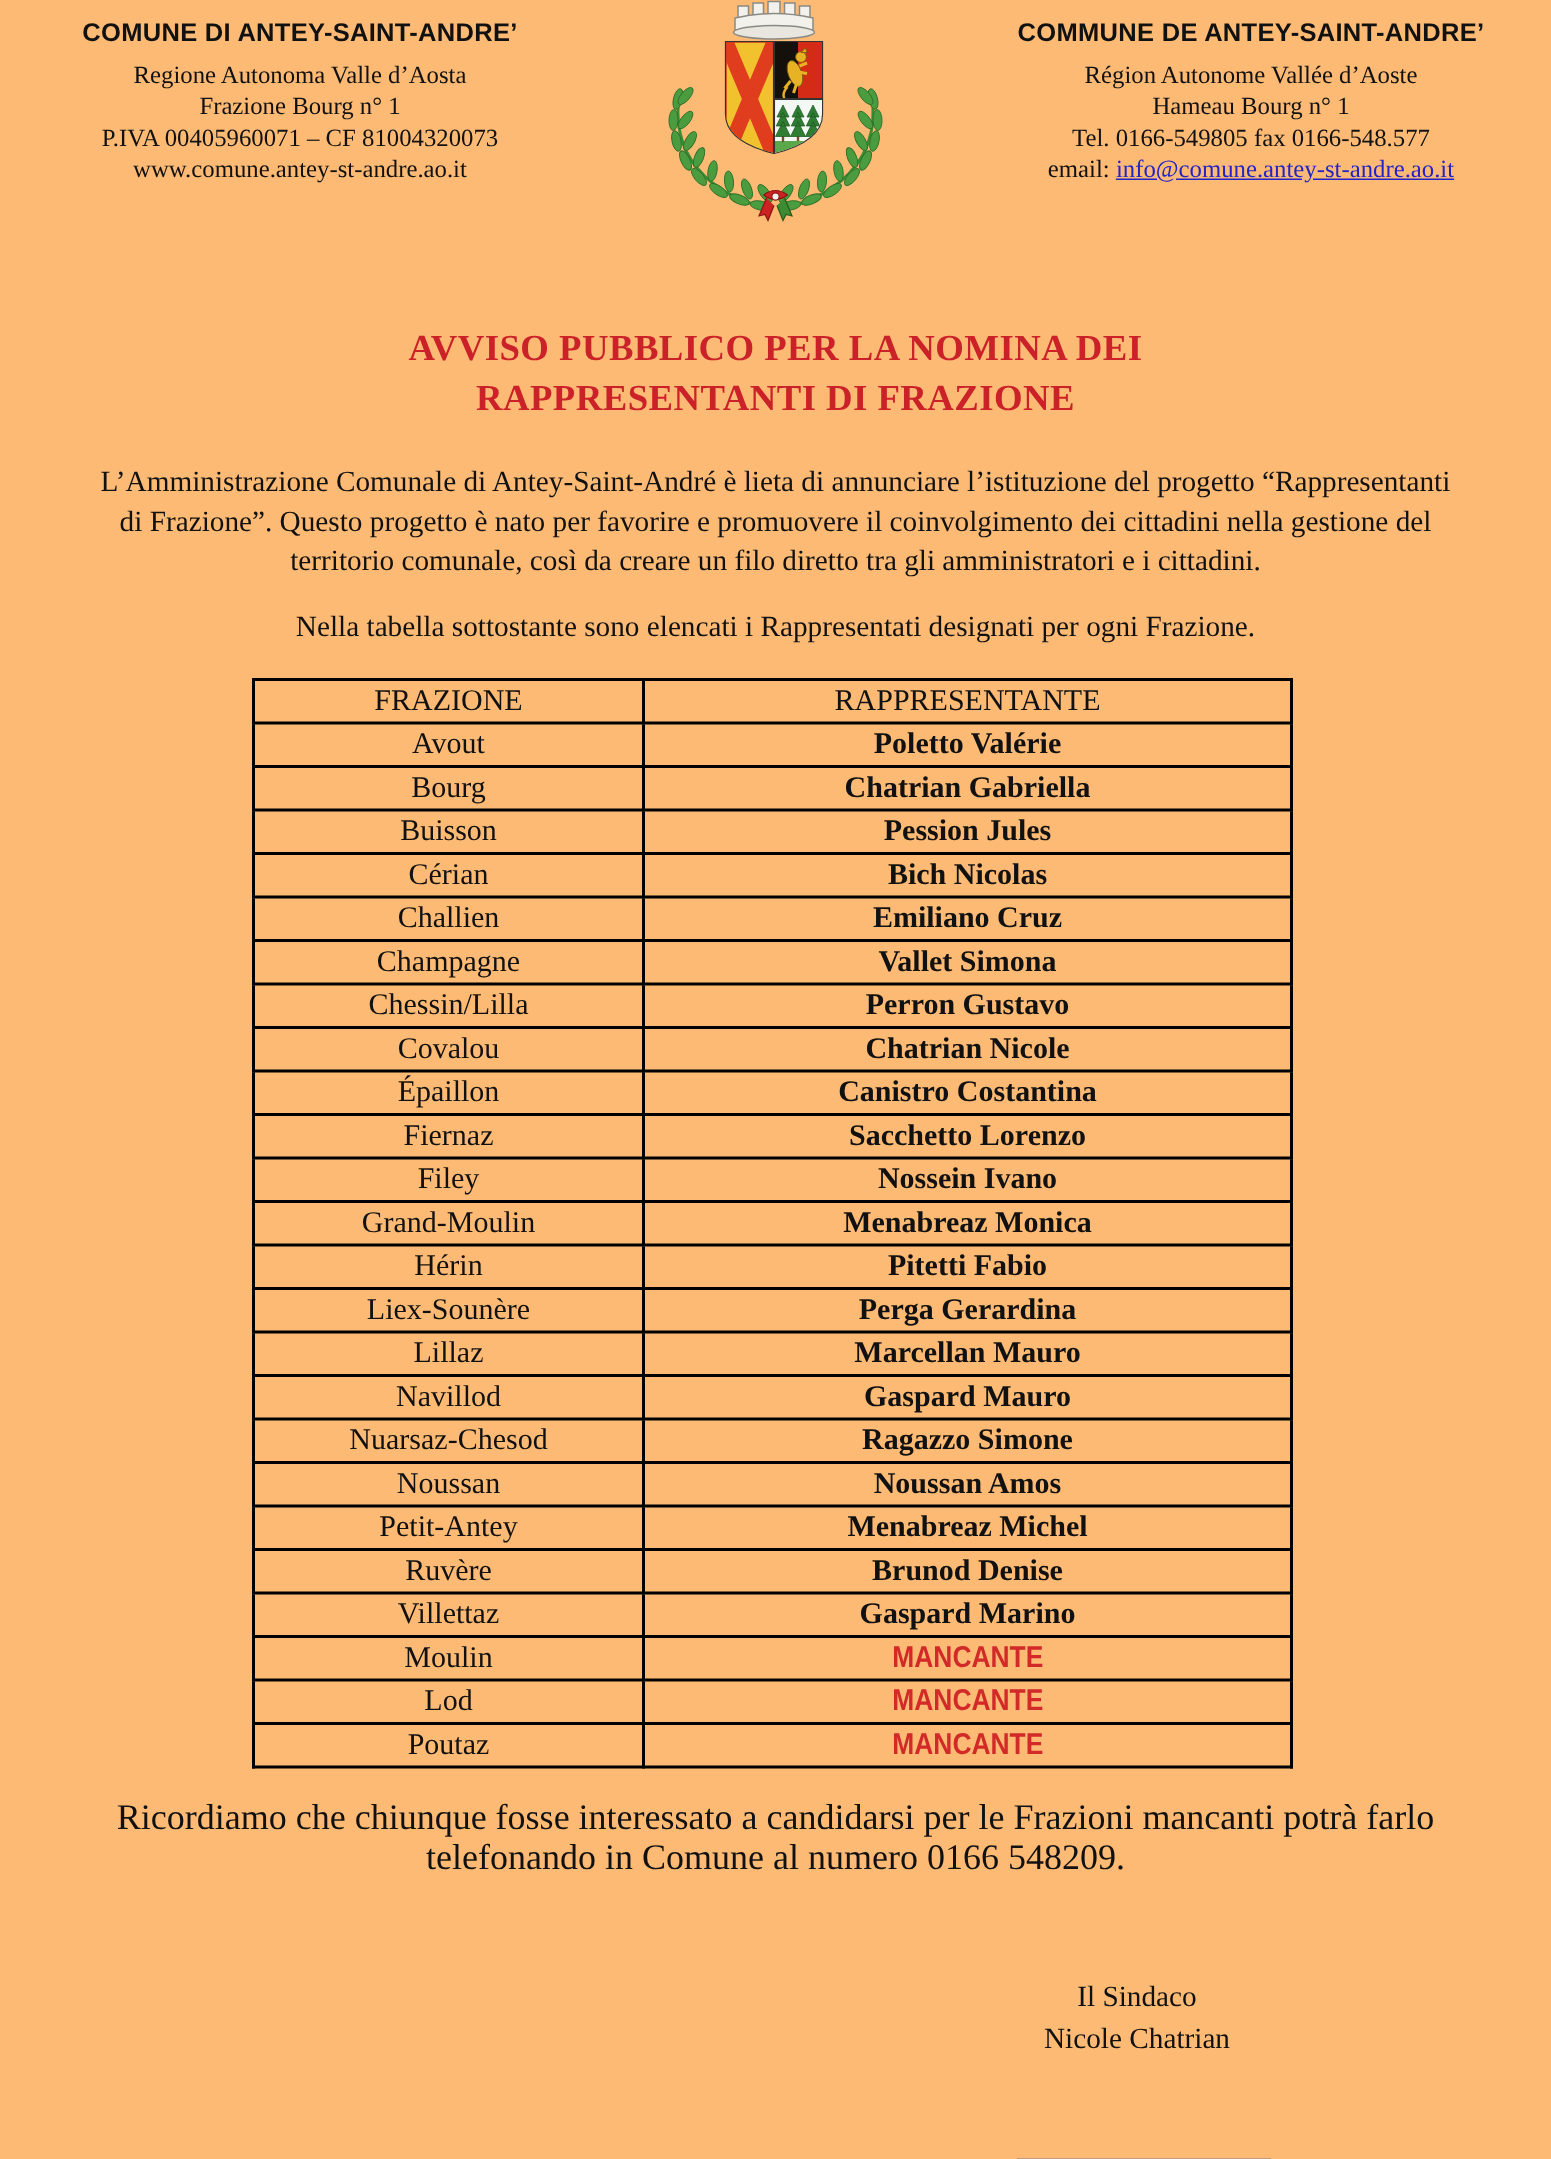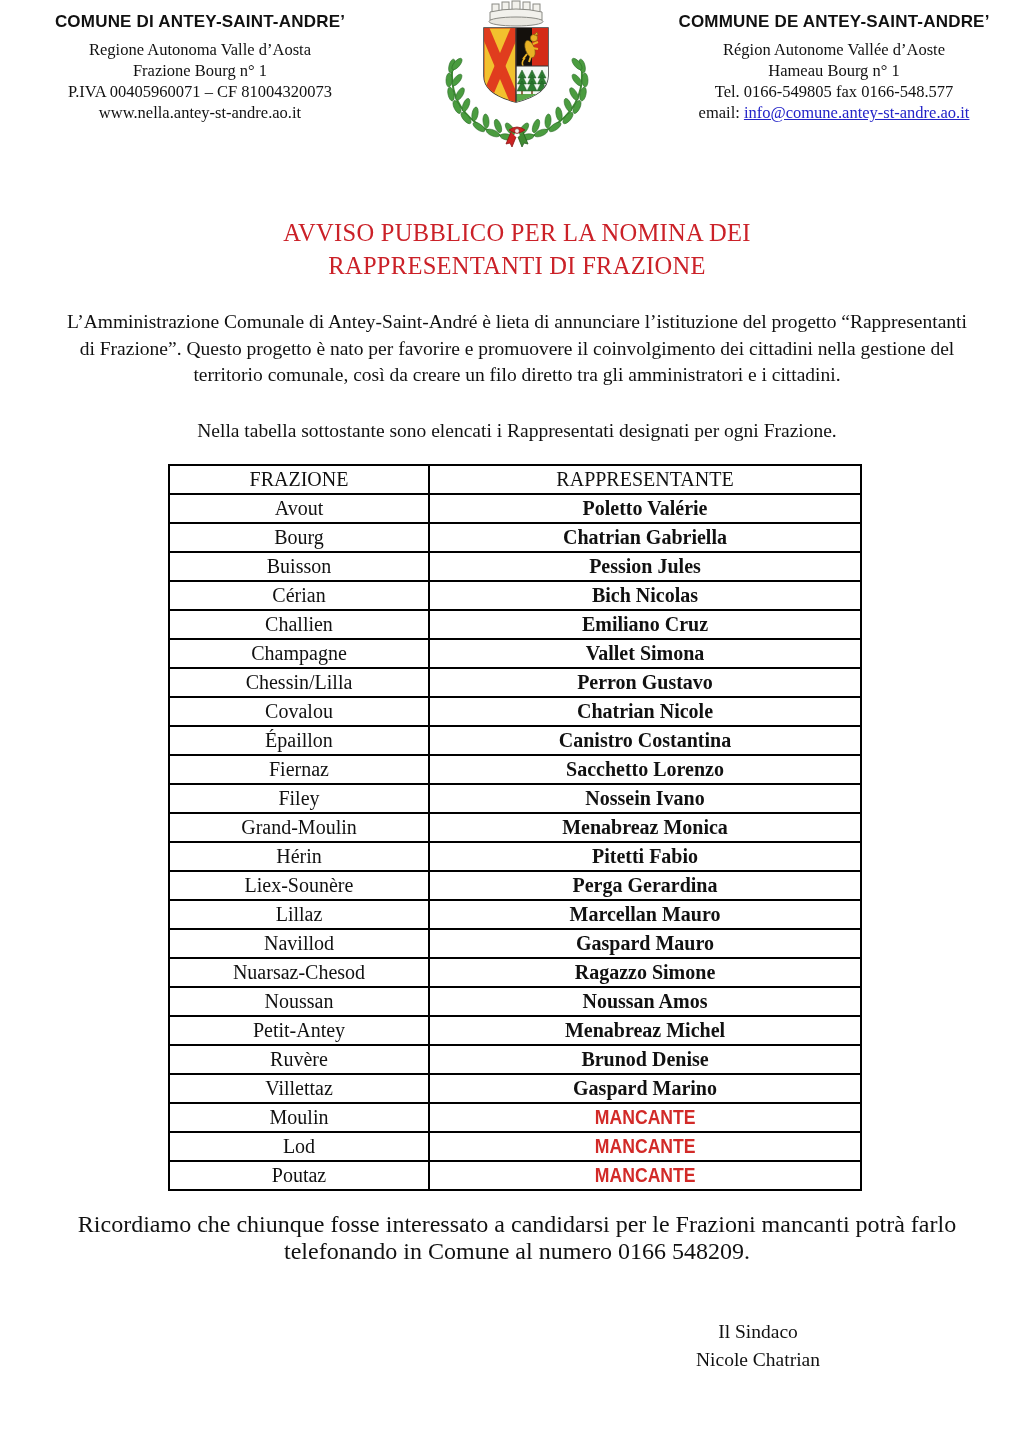--- a/index.html
+++ b/index.html
@@ -2,21 +2,21 @@
 <html style="--title-red: #cb2128; --missing-red: #d22a28; --link-blue: #2323c8;"><head>
 <meta charset="utf-8">
 <style>
   * { margin: 0; padding: 0; box-sizing: border-box; }
   html, body { background: #888; }
   body { display: flex; justify-content: center; }
   .page {
     position: relative;
     width: 1034px;
     height: 1439px;
-    background: #ffffff;
+    background: #fdba74;
     font-family: "Liberation Serif", "DejaVu Serif", serif;
     color: #111;
     overflow: hidden;
   }
 
   
   .letterhead {
     display: flex;
     justify-content: space-between;
     align-items: flex-start;
@@ -39,35 +39,35 @@
     cursor: pointer;
   }
   .crest { width: 164px; flex: 0 0 164px; margin-top: -12px; }
 
   
   .notice-title {
     margin-top: 66px;
     text-align: center;
     color: var(--title-red, #cb2128);
     font-size: 24.5px;
-    font-weight: normal;
+    font-weight: bold;
     line-height: 33px;
     letter-spacing: 0.3px;
   }
 
   
   .intro-paragraph {
     margin: 27px auto 0 auto;
     width: 912px;
     text-align: center;
     font-size: 19.5px;
     line-height: 26.5px;
   }
   .table-intro {
-    margin-top: 31px;
+    margin-top: 19px;
     text-align: center;
     font-size: 19.5px;
   }
 
   
   table.frazioni {
     border-collapse: collapse;
     margin: 22px 0 0 168px;
     width: 692px;
     table-layout: fixed;
@@ -117,21 +117,21 @@
 
 <div class="page">
 
   <div class="letterhead">
 
     <div class="lh-block">
       <div class="lh-title">COMUNE DI ANTEY-SAINT-ANDRE’</div>
       <div class="lh-line">Regione Autonoma Valle d’Aosta</div>
       <div class="lh-line">Frazione Bourg n° 1</div>
       <div class="lh-line">P.IVA 00405960071 – CF 81004320073</div>
-      <div class="lh-line">www.nella.antey-st-andre.ao.it</div>
+      <div class="lh-line">www.comune.antey-st-andre.ao.it</div>
     </div>
 
     <div class="crest">
       <svg viewBox="0 0 164 150" width="164" height="150">
 
         <g stroke="#8a8a84" stroke-width="1" fill="#f2f1ec">
           <rect x="57" y="4" width="7" height="9"></rect>
           <rect x="67" y="2" width="7" height="10"></rect>
           <rect x="77" y="1" width="8" height="11"></rect>
           <rect x="88" y="2" width="7" height="10"></rect>

